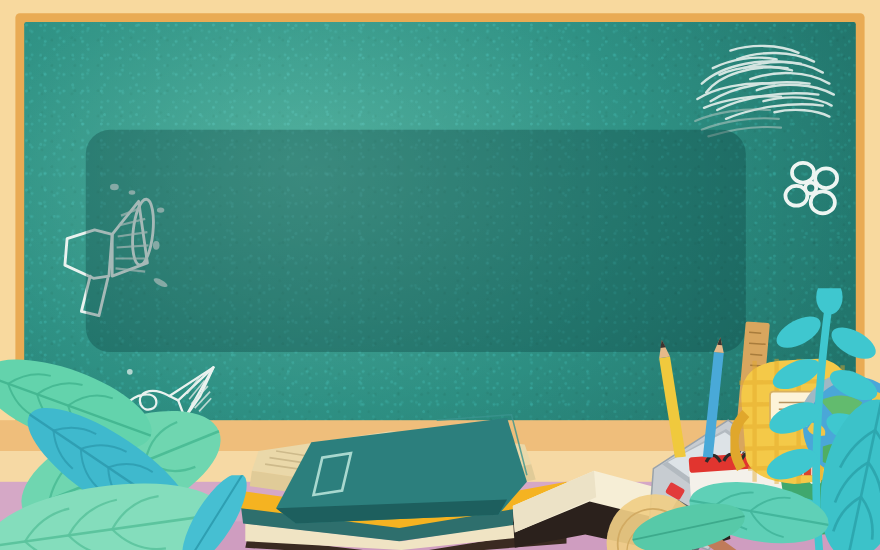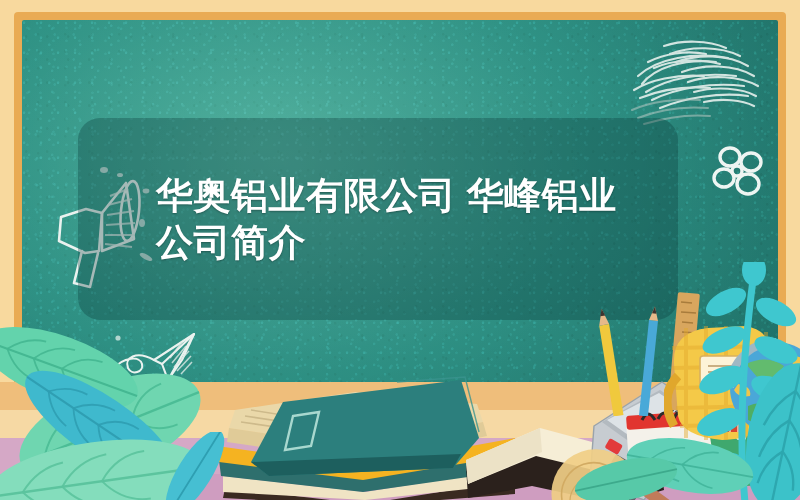--- a/index.html
+++ b/index.html
@@ -170,21 +170,20 @@
           <path d="M91 21 L76 37"></path>
         <path d="M93 26 L79 41"></path>
           <path d="M94 32 L83 44"></path>
       </g>
       <circle cx="20" cy="8" r="2.6" fill="#eaf2ef" opacity=".7"></circle>
     </svg>
   </div>
 
   <div class="caption-panel"></div>
 
-  <div class="caption">华奥铝业有限公司 华峰铝业公司简介</div>
 
   <div class="desk">
     <div class="desk-band-tan"></div>
     <div class="desk-band-cream"></div>
     <div class="desk-band-pink"></div>
     <div class="desk-band-pink2"></div>
 
     <svg style="position:absolute;left:215px;bottom:-6px;" width="330" height="130" viewBox="0 0 330 130">
       <path d="M10 112 L150 128 L300 104 L300 118 L150 130 L8 122 Z" fill="#3a2a21"></path>
       <path d="M8 100 L150 116 L302 92 L300 108 L150 124 L8 116 Z" fill="#f0e4c4"></path>

